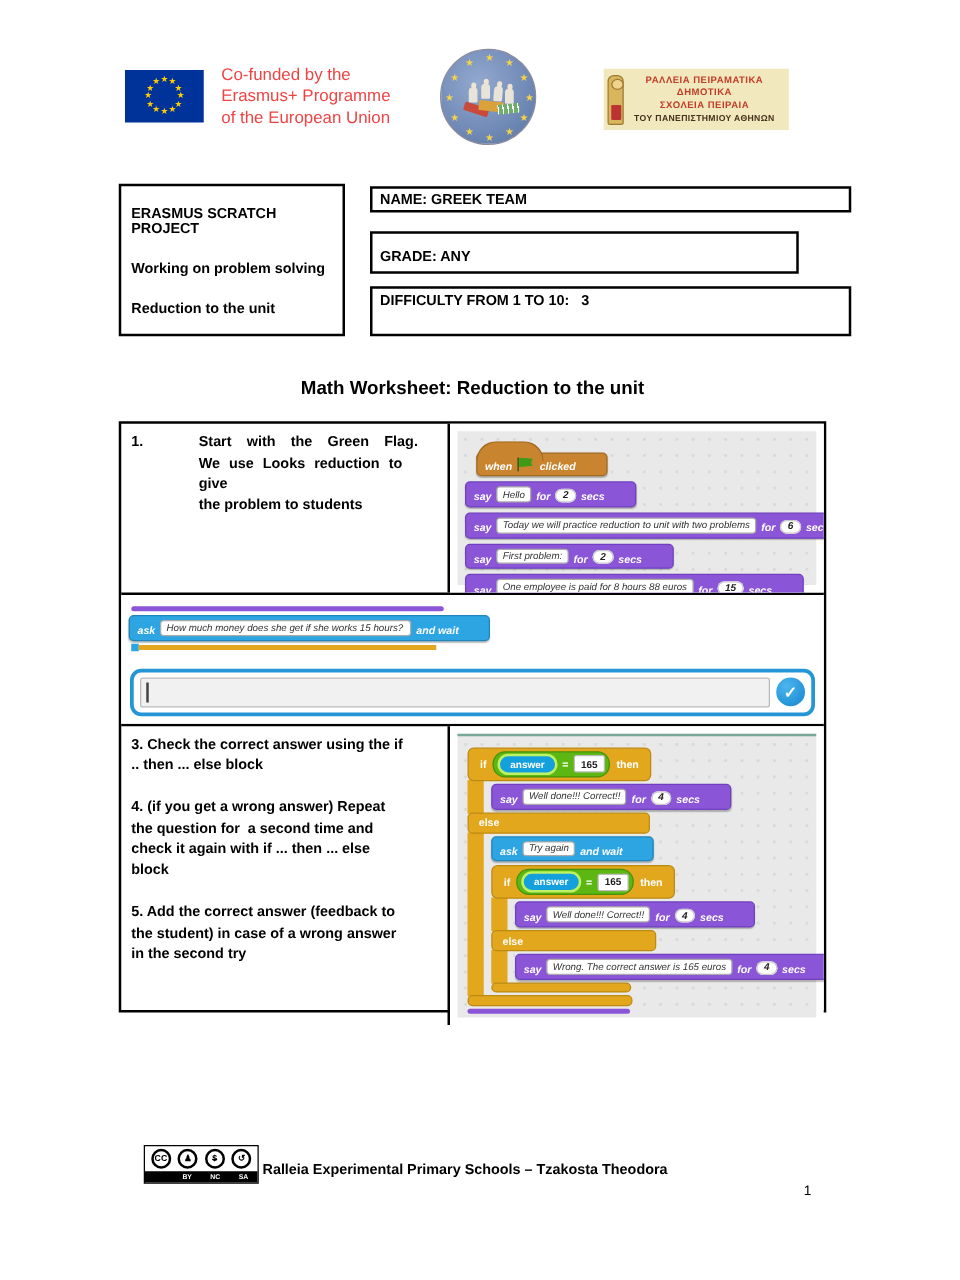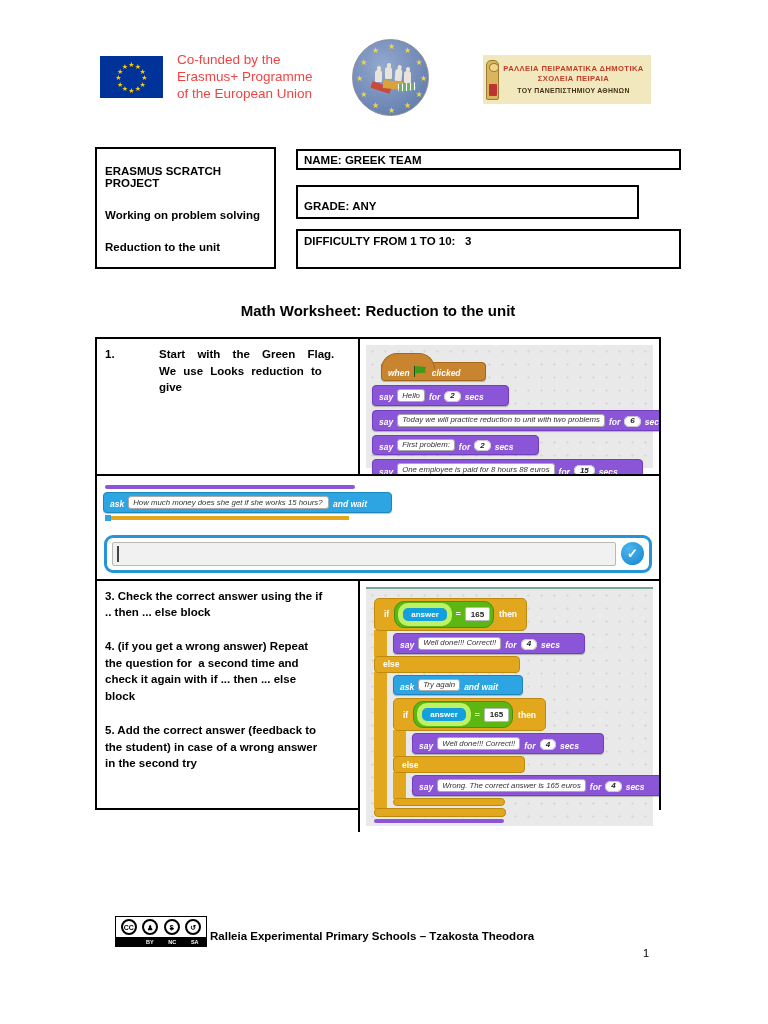--- a/index.html
+++ b/index.html
@@ -23,21 +23,21 @@
   }
   .doodle { position:absolute; }
   .d-book1 { left:18px; top:44px; width:20px; height:7px; background:#c94a3a; transform:rotate(18deg); border-radius:1px; }
   .d-book2 { left:30px; top:41px; width:20px; height:8px; background:#d9a23b; transform:rotate(6deg); border-radius:1px; }
   .d-book3 { left:45px; top:43px; width:18px; height:8px; background:#6fae6f; transform:rotate(-6deg); border-radius:1px;
              background-image: repeating-linear-gradient(90deg,#fff 0 1px,transparent 1px 4px); }
   .d-kid { width:7px; height:12px; border-radius:3px 3px 1px 1px; background:#e8e4da; }
   .d-kid::before { content:''; position:absolute; top:-4px; left:1.5px; width:4.5px; height:4.5px; border-radius:50%; background:#f0e3d0; }
   .k1{ left:22px; top:30px; } .k2{ left:32px; top:27px; } .k3{ left:42px; top:29px; transform:rotate(5deg);} .k4{ left:51px; top:31px; }
   .banner {
-    position:absolute; left:483px; top:55px; width:168px; height:49px;
+    position:absolute; left:483px; top:55px; width:148px; height:49px;
     background:#f1e9bd; display:flex; align-items:center; padding:2px 3px;
   }
   .mascot { position:relative; width:13px; height:40px; background:#d9b55c; border-radius:5px 5px 2px 2px; border:1px solid #9c7a33; flex:0 0 auto; }
   .mascot::before { content:''; position:absolute; top:2px; left:2px; width:8px; height:7px; border-radius:50%; background:#efd48a; border:1px solid #9c7a33; }
   .mascot::after { content:''; position:absolute; bottom:3px; left:2px; width:8px; height:12px; background:#b33; border-radius:1px; }
   .banner-text { flex:1; text-align:center; line-height:1.35; }
   .banner-l1, .banner-l2 { color:#c23b28; font-weight:bold; font-size:7.6px; letter-spacing:.4px; }
   .banner-l3 { color:#45311c; font-weight:bold; font-size:6.9px; letter-spacing:.3px; margin-top:1px; }
 
   
@@ -88,21 +88,21 @@
   .hat-word { position:relative; z-index:1; }
   .flag-icon { display:inline-block; width:14px; height:11px; position:relative; z-index:1; }
   .flag-icon::before { content:''; position:absolute; left:0; top:0; width:1.6px; height:11px; background:#1e4d0d; }
   .flag-icon::after { content:''; position:absolute; left:1.6px; top:0; width:11px; height:7.5px; background:#3f9a17;
                       clip-path:polygon(0 0,100% 12%,86% 50%,100% 88%,0 100%); }
 
   .sb-input { background:#fff; border:1px solid #aaa; border-radius:3px; padding:1.5px 4px; color:#333;
               font-weight:normal; font-size:7.8px; white-space:nowrap; }
   .sb-num { background:#fff; border-radius:9px; padding:1.5px 6px; color:#222; font-weight:bold; font-size:8px;
             box-shadow: inset 0 0 0 1px #c9c9c9; }
-  .sb-oval { background:#14a0dc; border:5px solid #bef264; border-radius:10px; padding:2px 8px; font-size:8px; font-weight:bold; color:#fff; }
+  .sb-oval { background:#14a0dc; border:2px solid #bef264; border-radius:10px; padding:2px 8px; font-size:8px; font-weight:bold; color:#fff; }
   .sb-op { background:#5cb712; border:1px solid #459108; border-radius:10px; display:inline-flex; align-items:center; gap:4px; padding:1px 3px; color:#fff; }
   .val-box { background:#fff; border:1px solid #bbb; border-radius:2px; padding:1.5px 5px; color:#222; font-weight:bold; font-size:8px; }
 
   .c-head { display:inline-flex; align-items:center; gap:5px; background:#e2a71d; border:1px solid #bd8a10; border-radius:5px;
             padding:2px 9px; color:#fff; font-weight:bold; font-size:8.5px; position:relative; z-index:2; }
   .c-body { border-left:13px solid #e2a71d; padding:3px 0 3px 6px; margin-top:-1px; }
   .c-else { background:#e2a71d; border:1px solid #bd8a10; border-radius:4px; color:#fff; font-weight:bold; font-size:8.5px;
             padding:2.5px 8px; width:146px; margin-top:-1px; position:relative; z-index:2; }
   .c-else.inner { width:132px; }
   .c-end { background:#e2a71d; border:1px solid #bd8a10; border-radius:4px; height:9px; width:132px; margin-top:-1px; }
@@ -211,20 +211,21 @@
 
 <div class="ws-table">
 
   <div class="ws-row r1">
     <div class="cell-l">
       <div class="hang">
         <span class="num">1.</span>
         <span class="txt">
           <span class="jl jl1">Start with the Green Flag.</span>
           <span class="jl jl2"><span class="pre">We use </span><b>Looks</b><span class="pre"> reduction to give</span></span>
+          <span class="jl">the problem to students</span>
         </span>
       </div>
     </div>
     <div class="cell-r">
       <div class="stage">
         <div class="sb hat">
           <span class="hat-word">when</span>
           <span class="flag-icon"></span>
           <span class="hat-word">clicked</span>
         </div>

